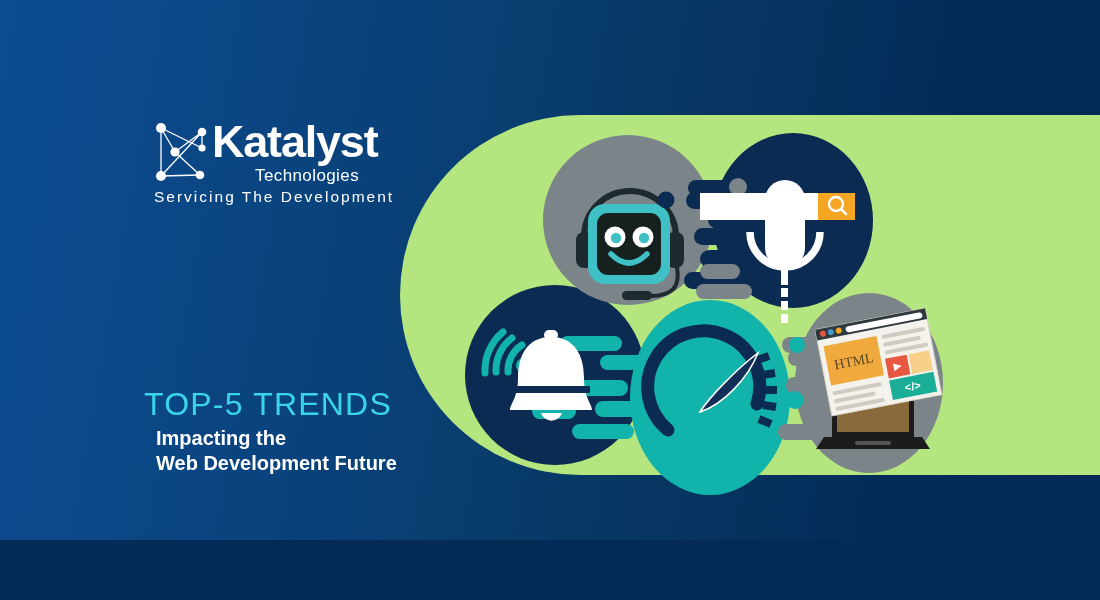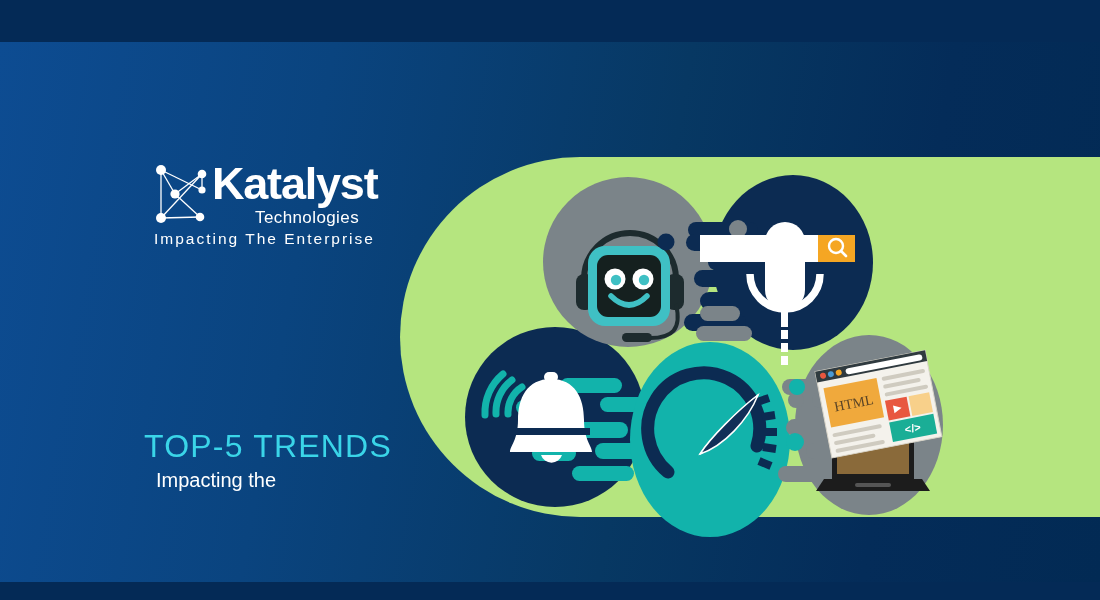--- a/index.html
+++ b/index.html
@@ -4,21 +4,20 @@
 <style>
   html,body{margin:0;padding:0;}
   body{
     width:1100px;height:600px;overflow:hidden;
     font-family:"Liberation Sans","DejaVu Sans",sans-serif;
     background:#042a56;
   }
   .banner{
     position:relative;width:1100px;height:540px;overflow:hidden;
     background:linear-gradient(100deg,#0d4c92 0%,#0a447f 28%,#073863 58%,#042c59 80%,#022a54 100%);
-    margin-top:42px;
   }
   
   .green-blob{
     position:absolute;left:400px;top:115px;width:760px;height:360px;
     background:#b5e57f;
     border-radius:260px 0 0 260px;
   }
   
   .logo{position:absolute;left:150px;top:116px;width:260px;height:95px;}
   .logo-mark{position:absolute;left:0;top:2px;width:62px;height:68px;}
@@ -38,21 +37,21 @@
     white-space:nowrap;
   }
   
   .headline{
     position:absolute;left:144px;top:386px;
     font-size:32px;letter-spacing:1.2px;color:#3ad5e8;font-weight:400;
     white-space:nowrap;
   }
   .sub1{
     position:absolute;left:156px;top:427px;
-    font-size:20px;font-weight:normal;color:#ffffff;white-space:nowrap;
+    font-size:20px;font-weight:bold;color:#ffffff;white-space:nowrap;
   }
   .sub2{
     position:absolute;left:156px;top:452px;
     font-size:20px;font-weight:bold;color:#ffffff;white-space:nowrap;
   }
   
   .circ{position:absolute;border-radius:50%;}
   .c-chatbot{left:543px;top:135px;width:170px;height:170px;background:#7b8489;}
   .c-voice  {left:713px;top:133px;width:160px;height:175px;background:#0c2b52;}
   .c-bell   {left:465px;top:285px;width:180px;height:180px;background:#0c2b52;}
@@ -83,25 +82,26 @@
         <circle cx="11" cy="10" r="5"></circle>
         <circle cx="52" cy="14" r="4.3"></circle>
         <circle cx="25" cy="34" r="4.6"></circle>
         <circle cx="52" cy="30" r="3.6"></circle>
         <circle cx="11" cy="58" r="5"></circle>
         <circle cx="50" cy="57" r="4.3"></circle>
       </g>
     </svg>
     <div class="logo-word">Katalyst</div>
     <div class="logo-sub">Technologies</div>
-    <div class="logo-tag">Impacting The Enterprise</div>
+    <div class="logo-tag">Servicing The Development</div>
   </div>
 
   <div class="headline">TOP-5 TRENDS</div>
   <div class="sub1">Impacting the</div>
+  <div class="sub2">Web Development Future</div>
 
   <div class="circ c-bell"></div>
   <div class="circ c-html"></div>
   <div class="circ c-chatbot"></div>
   <div class="circ c-voice"></div>
 
   <svg class="iconwrap">
     <g fill="#12b3ab">
       <rect x="560" y="336" width="62" height="15" rx="7.5"></rect>
       <rect x="600" y="355" width="55" height="15" rx="7.5"></rect>

